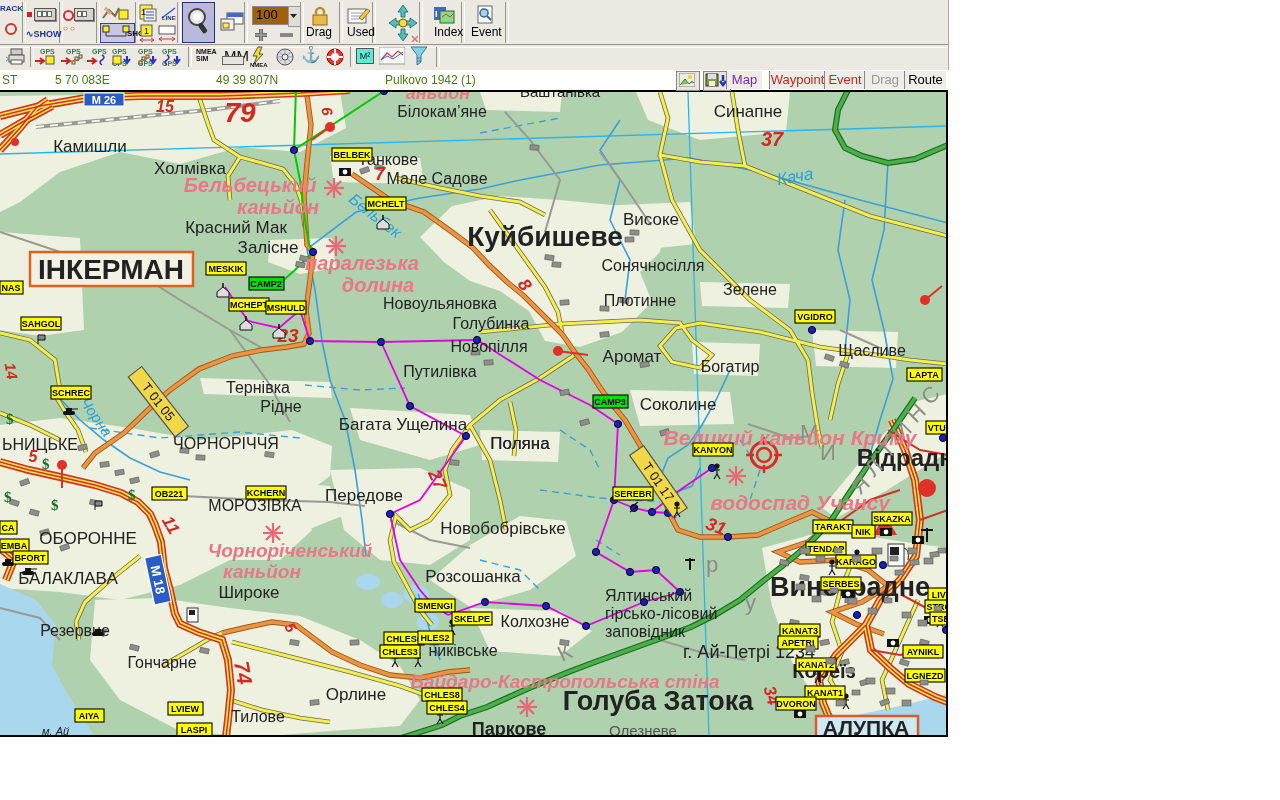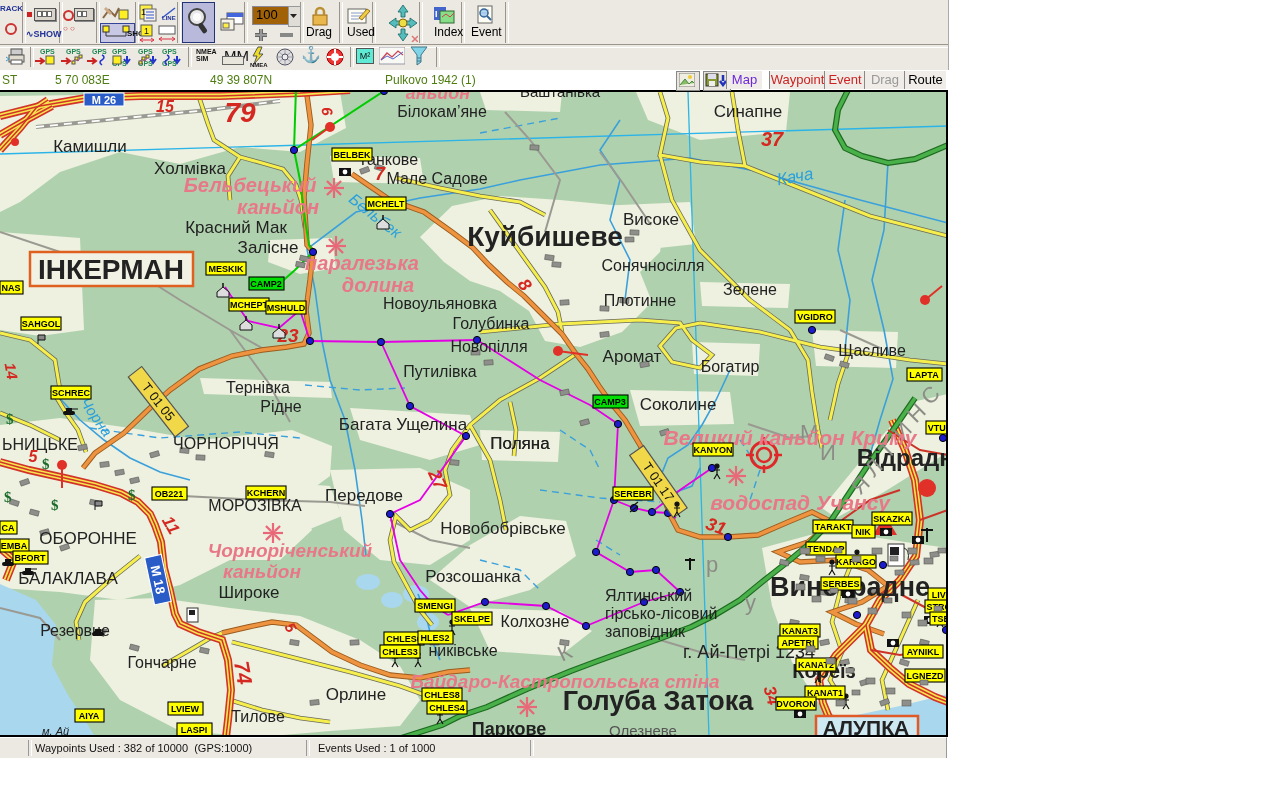--- a/index.html
+++ b/index.html
@@ -216,21 +216,21 @@
         <path d="M2 13 L8 9 L14 12 L24 5" stroke="#5566cc" fill="none" stroke-width="1"></path>
       </svg>
 <svg class="ic" style="left:410px;top:46px" width="18" height="21">
         <path d="M1 1 L17 1 L11 9 L11 16 L7 19 L7 9 Z" fill="#7fd4e8" stroke="#447788"></path>
         <path d="M7 12 h4 M7 15 h4" stroke="#447788"></path>
       </svg>
 </div>
 <div id="coordbar">
 <span class="c" style="left:2px">ST</span>
 <span class="c" style="left:55px">5 70 083E</span>
-<span class="c" style="left:210px">49 39 807N</span>
+<span class="c" style="left:216px">49 39 807N</span>
 <span class="c" style="left:385px">Pulkovo 1942 (1)</span>
 <span style="position:absolute;left:676px;top:1px;width:22px;height:18px;background:#e8e5de;border:1px solid #888;"></span>
 <svg style="position:absolute;left:679px;top:3px" width="16" height="14">
         <rect x="0" y="0" width="16" height="14" fill="#f0eee0" stroke="#777"></rect>
         <circle cx="11" cy="4" r="2" fill="#eecc33"></circle>
         <path d="M1 12 l5 -6 4 5 3 -3 2 2" stroke="#448844" fill="#88bb66"></path>
       </svg>
 <span style="position:absolute;left:703px;top:1px;width:26px;height:18px;background:#e8e5de;border:1px solid #888;"></span>
 <svg style="position:absolute;left:705px;top:3px" width="23" height="14">
         <rect x="1" y="1" width="12" height="12" fill="#889933" stroke="#333"></rect>
@@ -961,20 +961,13 @@
 <rect x="866" y="678" width="9" height="6"></rect>
         <rect x="886" y="688" width="9" height="6"></rect>
         <rect x="852" y="690" width="8" height="5"></rect>
 <rect x="836" y="700" width="9" height="6"></rect>
         <rect x="902" y="700" width="9" height="6"></rect>
         <rect x="920" y="680" width="8" height="5"></rect>
 </g>
 </svg>
 
 <div style="position:absolute;left:0;top:90px;width:948px;height:647px;border-right:2px solid #000;border-bottom:2px solid #000;box-sizing:border-box;"></div>
-<div id="status">
-<span style="position:absolute;left:28px;top:2px;height:16px;width:2px;border-left:1px solid #999;border-right:1px solid #fff;"></span>
-<span style="position:absolute;left:306px;top:2px;height:16px;width:2px;border-left:1px solid #999;border-right:1px solid #fff;"></span>
-<span style="position:absolute;left:530px;top:2px;height:16px;width:2px;border-left:1px solid #999;border-right:1px solid #fff;"></span>
-<span class="s" style="left:35px">Waypoints Used : 382 of 10000&nbsp;&nbsp;(GPS:1000)</span>
-<span class="s" style="left:318px">Events Used : 1 of 1000</span>
-</div>
 </div>
 
 </body></html>

